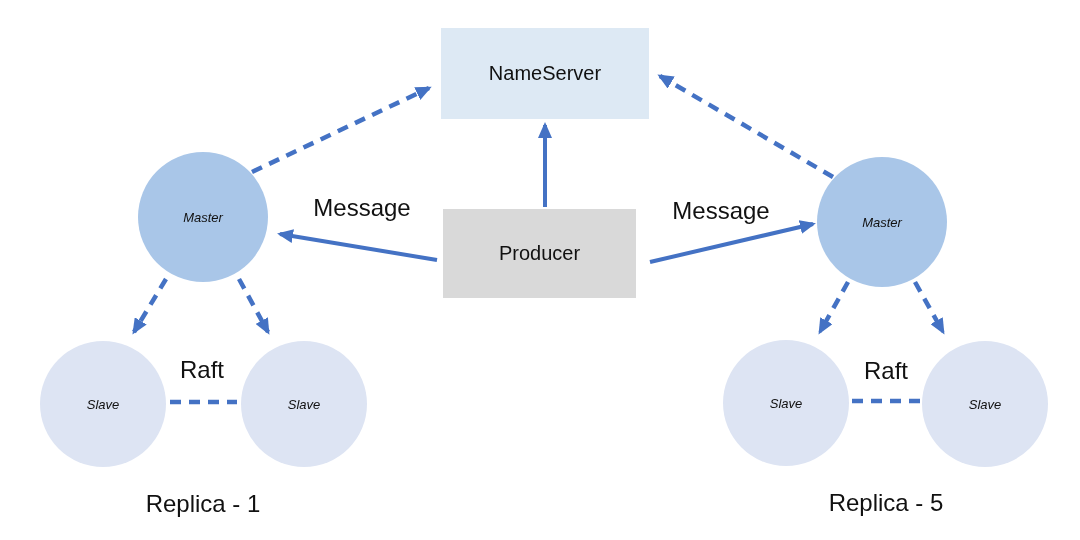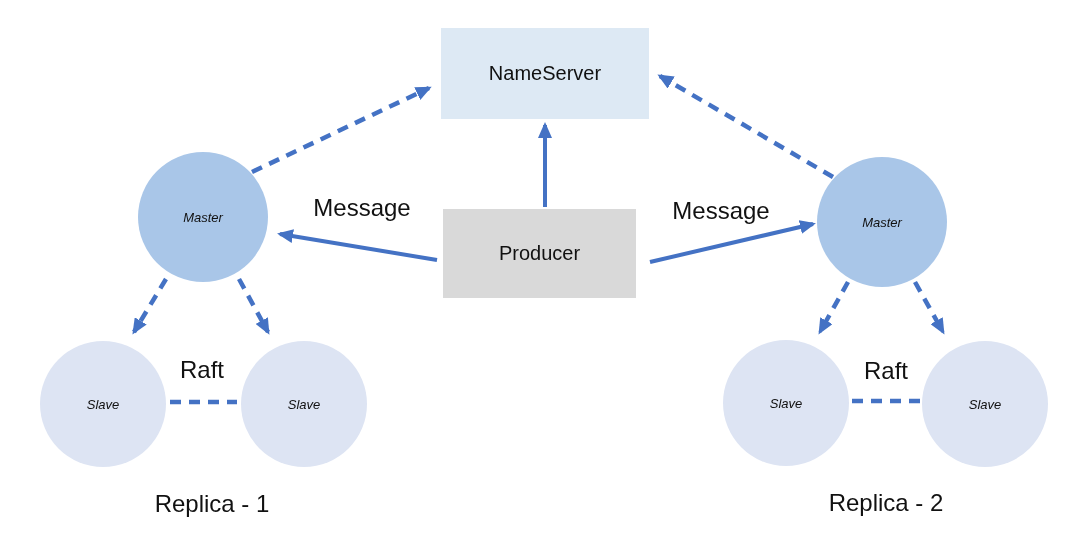--- a/index.html
+++ b/index.html
@@ -73,21 +73,21 @@
   .float-label {
     position: absolute;
     transform: translate(-50%, -50%);
     font-size: 24px;
     white-space: nowrap;
   }
   .lbl-message-left  { left: 362px; top: 208px; }
   .lbl-message-right { left: 721px; top: 211px; }
   .lbl-raft-left     { left: 202px; top: 370px; }
   .lbl-raft-right    { left: 886px; top: 371px; }
-  .lbl-replica-1     { left: 203px; top: 504px; margin-left: 9px; }
+  .lbl-replica-1     { left: 203px; top: 504px; }
   .lbl-replica-2     { left: 886px; top: 503px; }
 </style>
 </head>
 <body>
 
 <div class="canvas">
 
   <svg class="arrow-layer" viewBox="0 0 1080 540" xmlns="http://www.w3.org/2000/svg">
     <defs>
       <marker id="ah" markerUnits="userSpaceOnUse" markerWidth="16" markerHeight="14" refX="13" refY="7" orient="auto">
@@ -141,15 +141,15 @@
   </div>
   <div class="node circle slave slave-4">
     <div>Slave</div>
   </div>
 
   <div class="float-label lbl-message-left">Message</div>
   <div class="float-label lbl-message-right">Message</div>
   <div class="float-label lbl-raft-left">Raft</div>
   <div class="float-label lbl-raft-right">Raft</div>
   <div class="float-label lbl-replica-1">Replica - 1</div>
-  <div class="float-label lbl-replica-2">Replica - 2</div>
+  <div class="float-label lbl-replica-2">Replica - 5</div>
 
 </div>
 
 </body></html>

